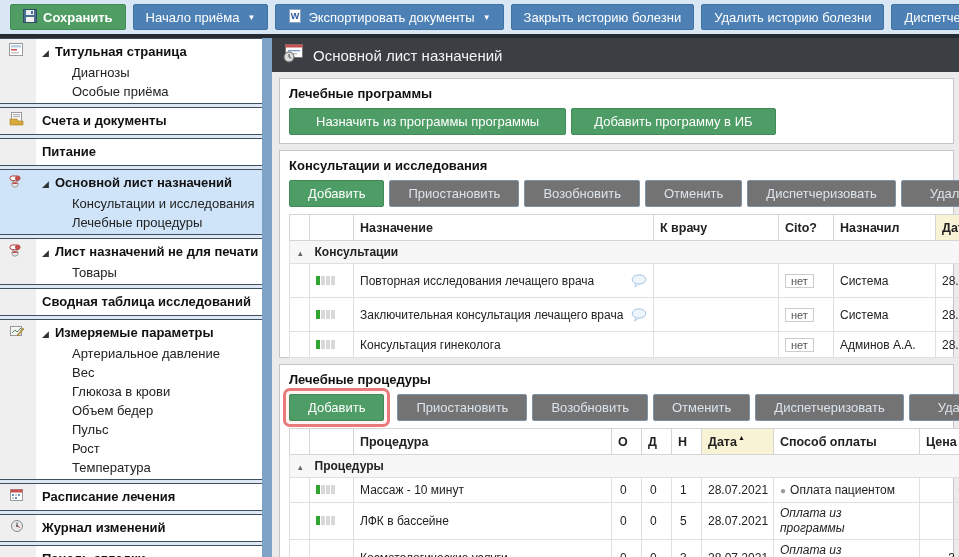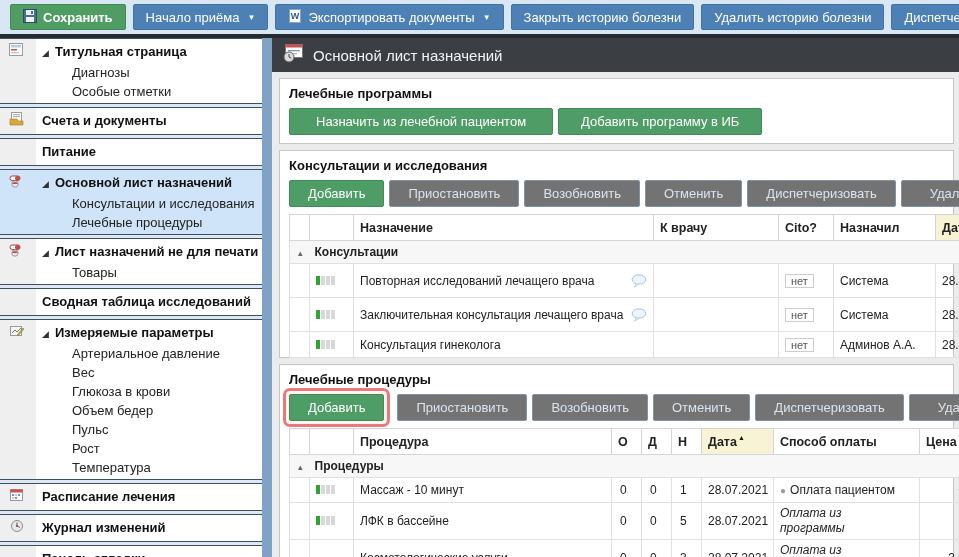--- a/index.html
+++ b/index.html
@@ -133,21 +133,21 @@
           <svg width="16" height="14" viewBox="0 0 16 14">
                 <rect x="0.5" y="0.5" width="13" height="12" fill="#fff" stroke="#9a9a9a"></rect>
                 <rect x="2" y="2" width="10" height="2.5" fill="#b9cde4"></rect>
                 <rect x="2" y="6" width="6" height="1.5" fill="#c75050"></rect>
                 <rect x="2" y="9" width="8" height="1.5" fill="#c9c9c9"></rect>
               </svg>
         </span>
           </div>
         <div class="nav-row"><span class="expander">◢</span><span>Титульная страница</span></div>
         <div class="nav-child">Диагнозы</div>
-        <div class="nav-child">Особые отметки</div>
+        <div class="nav-child">Особые приёма</div>
       </div>
 
       <div class="nav-group">
         <div class="nav-gutter">
             <span class="nav-icon">
           <svg width="16" height="14" viewBox="0 0 16 14">
                 <rect x="2.5" y="0.5" width="10" height="9" fill="#fff" stroke="#9a9a9a"></rect>
                 <rect x="4" y="2" width="7" height="1.2" fill="#b0b0b0"></rect>
                 <rect x="4" y="4" width="7" height="1.2" fill="#b0b0b0"></rect>
                 <path d="M1 7 h7 l1.5 2 H14 v4 H1 z" fill="#d8a93c" stroke="#a8811f" stroke-width="0.6"></path>
@@ -273,21 +273,21 @@
             </svg>
         </span>
         <span>Основной лист назначений</span>
       </div>
 
       <div class="main-body">
 
         <div class="panel" style="height:66px;">
           <div class="panel-title">Лечебные программы</div>
           <div class="btn-row" style="margin-bottom:0;">
-            <div class="pbtn green" style="padding:0 26px;">Назначить из лечебной пациентом</div>
+            <div class="pbtn green" style="padding:0 26px;">Назначить из программы программы</div>
             <div class="pbtn green" style="padding:0 22px;">Добавить программу в ИБ</div>
           </div>
         </div>
 
         <div class="panel" style="height:208px;">
           <div class="panel-title">Консультации и исследования</div>
           <div class="btn-row">
             <div class="pbtn green">Добавить</div>
             <div class="pbtn dis">Приостановить</div>
             <div class="pbtn dis">Возобновить</div>
@@ -317,21 +317,21 @@
                 <th class="ycol">Дата</th>
               </tr>
               <tr class="grow">
                 <td colspan="7"><span class="gtri">▴</span><span>Консультации</span></td>
               </tr>
               <tr style="height:34px;">
                 <td></td>
                 <td><span class="sig"><i class="on"></i><i></i><i></i><i></i></span></td>
                 <td>
                       <span class="namecell">
-                        <span>Повторная исследований лечащего врача</span>
+                        <span>Повторная исследования лечащего врача</span>
                         <svg width="16" height="14" viewBox="0 0 16 14">
                           <ellipse cx="8" cy="5.5" rx="6.8" ry="4.6" fill="#eef5fc" stroke="#a3c2e0"></ellipse>
                           <path d="M5.2 9.4 L3.6 13 L8 10" fill="#eef5fc" stroke="#a3c2e0" stroke-width="0.8"></path>
                         </svg>
                       </span>
                     </td>
                 <td></td>
                 <td><span class="netbox">нет</span></td>
                 <td>Система</td>
                 <td>28.07.2021</td>

